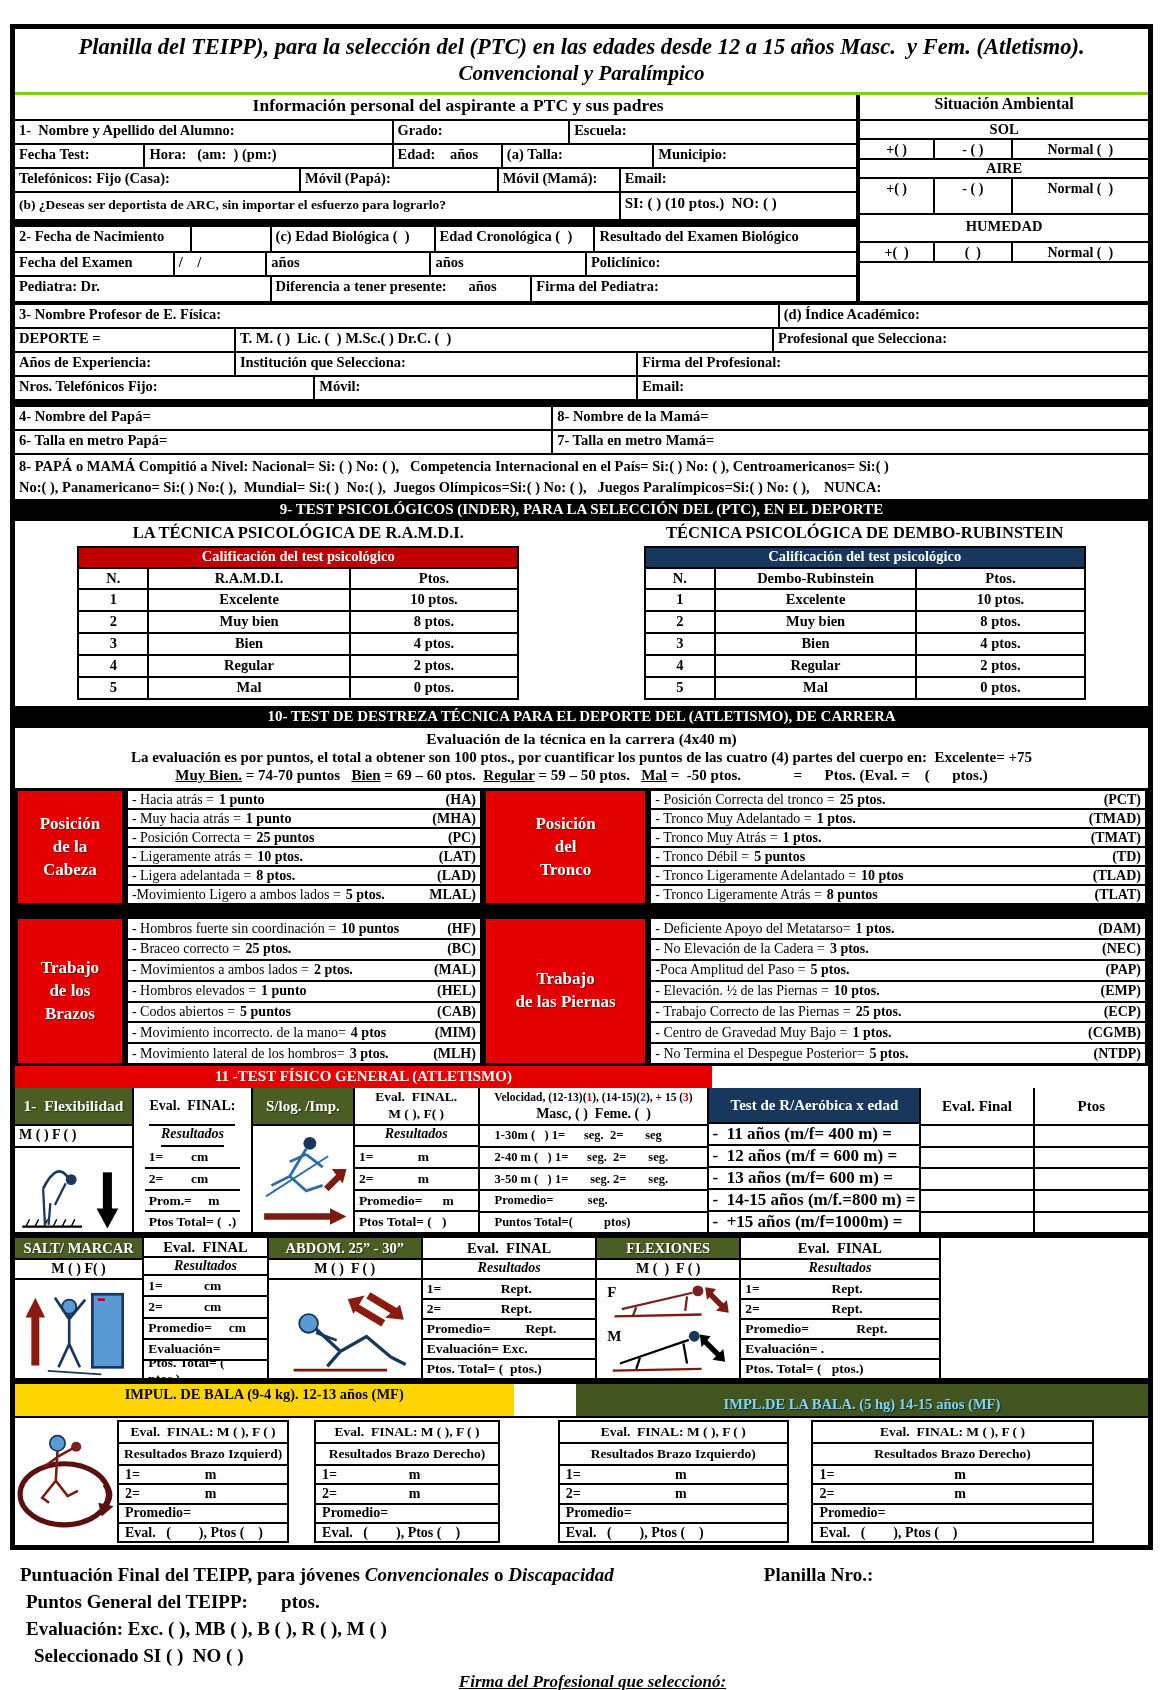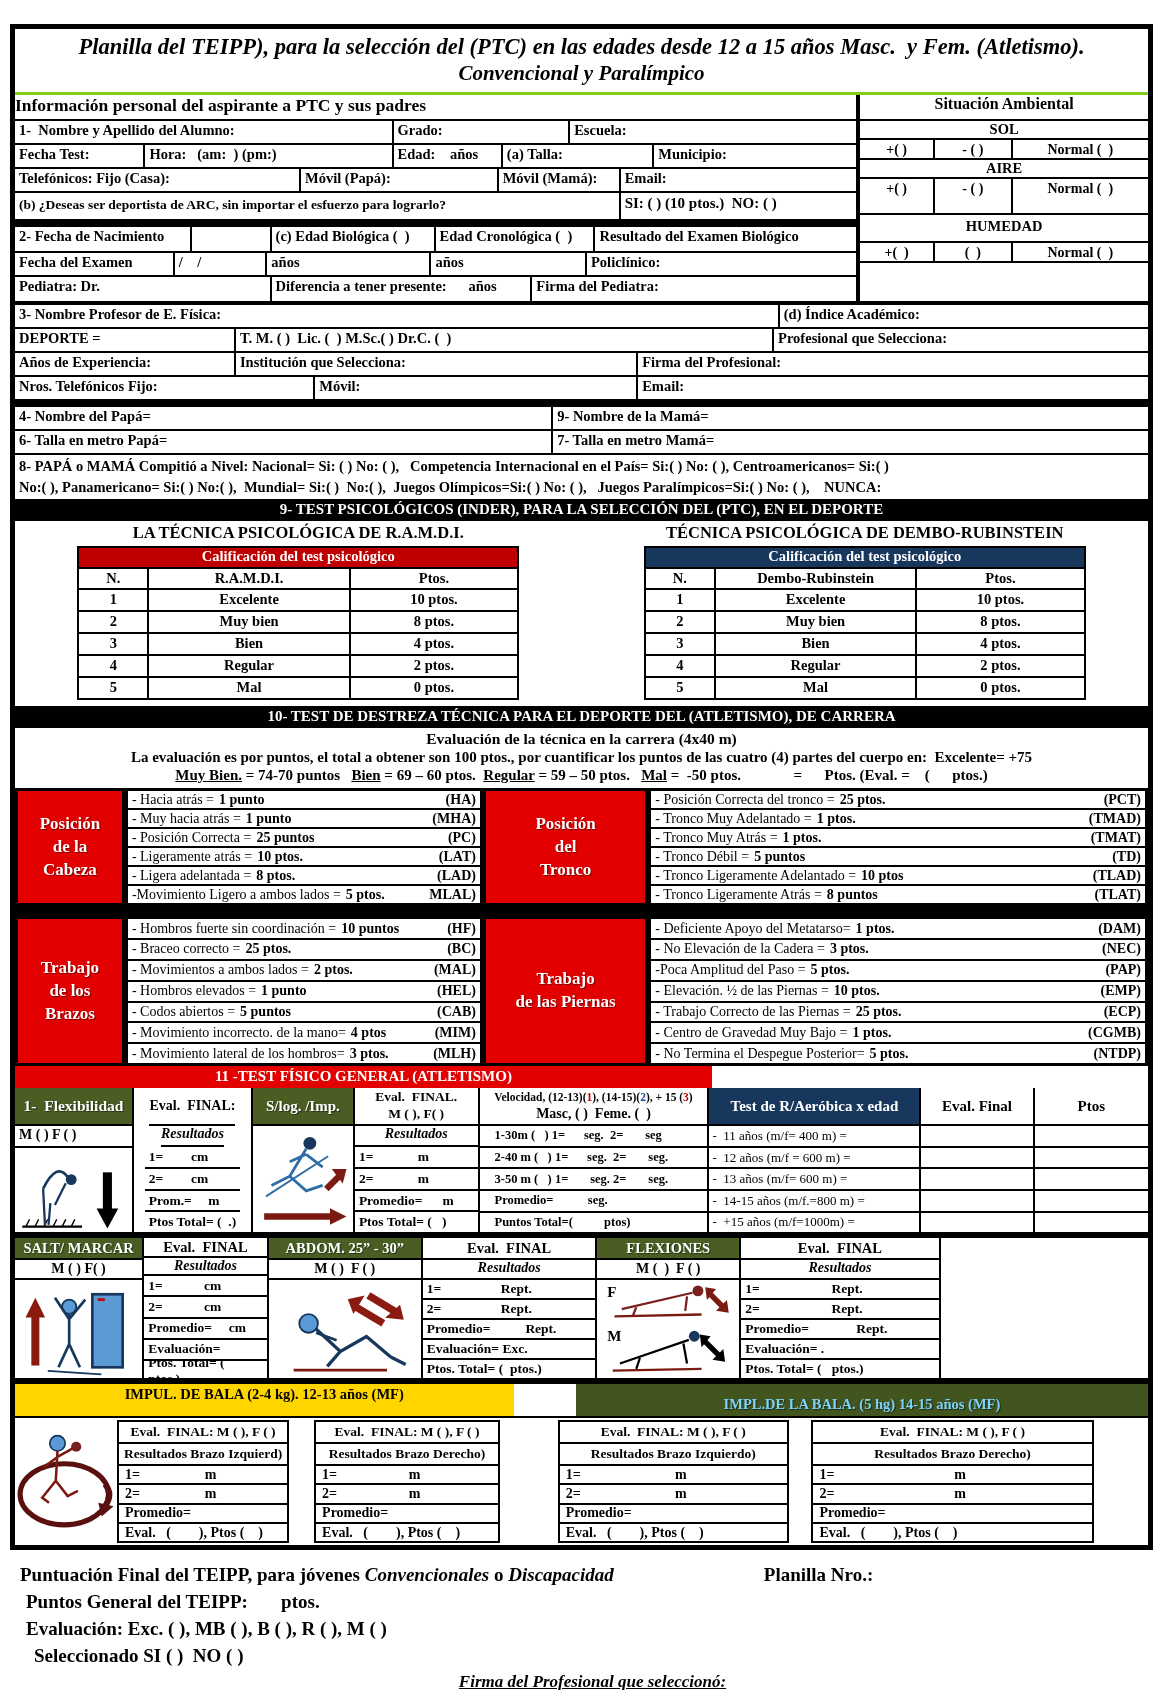--- a/index.html
+++ b/index.html
@@ -11,21 +11,21 @@
   .page { margin: 24px 12px 0 10px; border: 5px solid #000; }
 
   .title-block { border-bottom: 3px solid #84cc16; text-align: center; padding: 4px 21px 6px; }
   .t1 { font-weight: bold; font-style: italic; font-size: 22.5px; line-height: 1.25; }
   .t2 { font-weight: bold; font-style: italic; font-size: 21px; }
 
   .top-flex { display: flex; border-bottom: 4px solid #000; }
   .left-col { width: 74.6%; border-right: 4px solid #000; }
   .amb-col { width: 25.4%; display: flex; flex-direction: column; }
 
-  .info-header { height: 26px; font-weight: bold; font-size: 17.5px; text-align: left; border-bottom: 2px solid #000; }
+  .info-header { height: 26px; font-weight: bold; font-size: 17.5px; text-align: center; border-bottom: 2px solid #000; padding-left: 45px; }
 
   .row { display: grid; border-bottom: 2px solid #000; overflow: hidden; }
   .row:last-child { border-bottom: none; }
   .cell { border-right: 2px solid #000; padding: 1px 4px 0; font-weight: bold; font-size: 14.5px; overflow: hidden; }
   .row > .cell:last-child { border-right: none; }
   .rA { grid-template-columns: 45% 21% 34%; height: 24px; }
   .rB { grid-template-columns: 15.5% 29.5% 13% 18% 24%; height: 24px; }
   .rC { grid-template-columns: 34% 23.5% 14.5% 28%; height: 24px; }
   .rD { grid-template-columns: 72% 28%; height: 28px; }
   .rD .cell { font-size: 13.5px; padding-top: 4px; }
@@ -92,21 +92,21 @@
   .fhead { height: 38px; border-bottom: 2px solid #000; font-weight: bold; font-size: 13.5px; text-align: center; display: flex; flex-direction: column; align-items: center; justify-content: center; line-height: 1.25; }
   .mf { height: 22px; font-weight: bold; font-size: 14px; padding: 1px 4px 0; border-bottom: 2px solid #000; }
   .res { height: 21px; font-weight: bold; font-style: italic; font-size: 14px; text-align: center; border-bottom: 2px solid #000; }
   .erows { flex: 1; display: flex; flex-direction: column; }
   .erow { flex: 1; display: flex; align-items: center; padding: 0 4px; font-weight: bold; font-size: 13.5px; overflow: hidden; }
   .erow + .erow { border-top: 2px solid #000; }
   .erow .c-value { flex: 1; text-align: center; font-weight: bold; }
   .vrow { flex: 1; display: flex; align-items: center; padding: 0 15px; font-weight: bold; font-size: 12.5px; overflow: hidden; }
   .vrow + .vrow { border-top: 2px solid #000; }
   .navy-h { background: #17375d; color: #fff; font-weight: bold; font-size: 15px; }
-  .arow { flex: 1; display: flex; align-items: center; padding: 0 3px; font-weight: normal; font-size: 13px; overflow: hidden; }
+  .arow { flex: 1; display: flex; align-items: center; padding: 0 3px; font-weight: bold; font-size: 17px; overflow: hidden; }
   .arow + .arow { border-top: 2px solid #000; }
   .vel-line1 { font-size: 11.5px; font-weight: bold; }
   .red-t { color: #c00000; } .blue-t { color: #1f4fa0; }
   .draw { flex: 1; display: flex; align-items: center; justify-content: center; overflow: hidden; position: relative; }
 
   .tests2 { display: flex; border-bottom: 6px solid #000; height: 146px; }
   .g2 { height: 22px; font-size: 14.5px; }
   .mf2 { height: 20px; text-align: center; }
   .res2 { height: 20px; }
   .t2-empty { border-right: none; }
@@ -229,21 +229,21 @@
     <div class="cell" data-bind="personal.row10.firma">Firma del Profesional:</div>
   </div>
   <div class="row rK">
     <div class="cell" data-bind="personal.row11.fijo">Nros. Telefónicos Fijo:</div>
     <div class="cell" data-bind="personal.row11.movil">Móvil:</div>
     <div class="cell" data-bind="personal.row11.email">Email:</div>
   </div>
   <div class="hsep"></div>
   <div class="row rL">
     <div class="cell" data-bind="personal.row12.papa">4- Nombre del Papá=</div>
-    <div class="cell" data-bind="personal.row12.mama">9- Nombre de la Mamá=</div>
+    <div class="cell" data-bind="personal.row12.mama">8- Nombre de la Mamá=</div>
   </div>
   <div class="row rL">
     <div class="cell" data-bind="personal.row13.papa">6- Talla en metro Papá=</div>
     <div class="cell" data-bind="personal.row13.mama">7- Talla en metro Mamá=</div>
   </div>
   <div class="row rN">
     <div class="cell"><span data-bind="personal.row14_line1">8- PAPÁ o MAMÁ Compitió a Nivel: Nacional= Si: ( ) No: ( ),   Competencia Internacional en el País= Si:( ) No: ( ), Centroamericanos= Si:( )</span><br><span data-bind="personal.row14_line2">No:( ), Panamericano= Si:( ) No:( ),  Mundial= Si:( )  No:( ),  Juegos Olímpicos=Si:( ) No: ( ),   Juegos Paralímpicos=Si:( ) No: ( ),    NUNCA:</span></div>
   </div>
 
   <div class="band" data-bind="psych.band">9- TEST PSICOLÓGICOS (INDER), PARA LA SELECCIÓN DEL (PTC), EN EL DEPORTE</div>
@@ -798,21 +798,21 @@
           <div class="erow">
             <div class="c-label">Ptos. Total= (   ptos.)</div>
             <div class="c-value"></div>
           </div>
         </div>
     </div>
     <div class="fcol t2-empty" style="width:18.3%;"></div>
   </div>
 
   <div class="bala-bands">
-    <div class="by" data-bind="bala.band_left">IMPUL. DE BALA (2-4 kg). 12-13 años (MF)</div>
+    <div class="by" data-bind="bala.band_left">IMPUL. DE BALA (9-4 kg). 12-13 años (MF)</div>
     <div class="bw"></div>
     <div class="bgn" data-bind="bala.band_right">IMPL.DE LA BALA. (5 hg) 14-15 años (MF)</div>
   </div>
   <div class="bala-body">
     <div class="bdraw">
       <svg width="104" height="122" viewBox="0 0 120 135">
         <ellipse cx="58" cy="82" rx="52" ry="36" fill="none" stroke="#5b1010" stroke-width="6"></ellipse>
         <circle cx="50" cy="22" r="9" fill="#5b9bd5" stroke="#17375d" stroke-width="2"></circle>
         <circle cx="72" cy="26" r="6" fill="#7b2020"></circle>
         <path d="M50 31 L48 66 M50 38 L68 28 M50 38 L34 50 M48 66 L32 86 L40 92 M48 66 L62 84 L74 78" stroke="#7b1a10" stroke-width="3" fill="none"></path>

